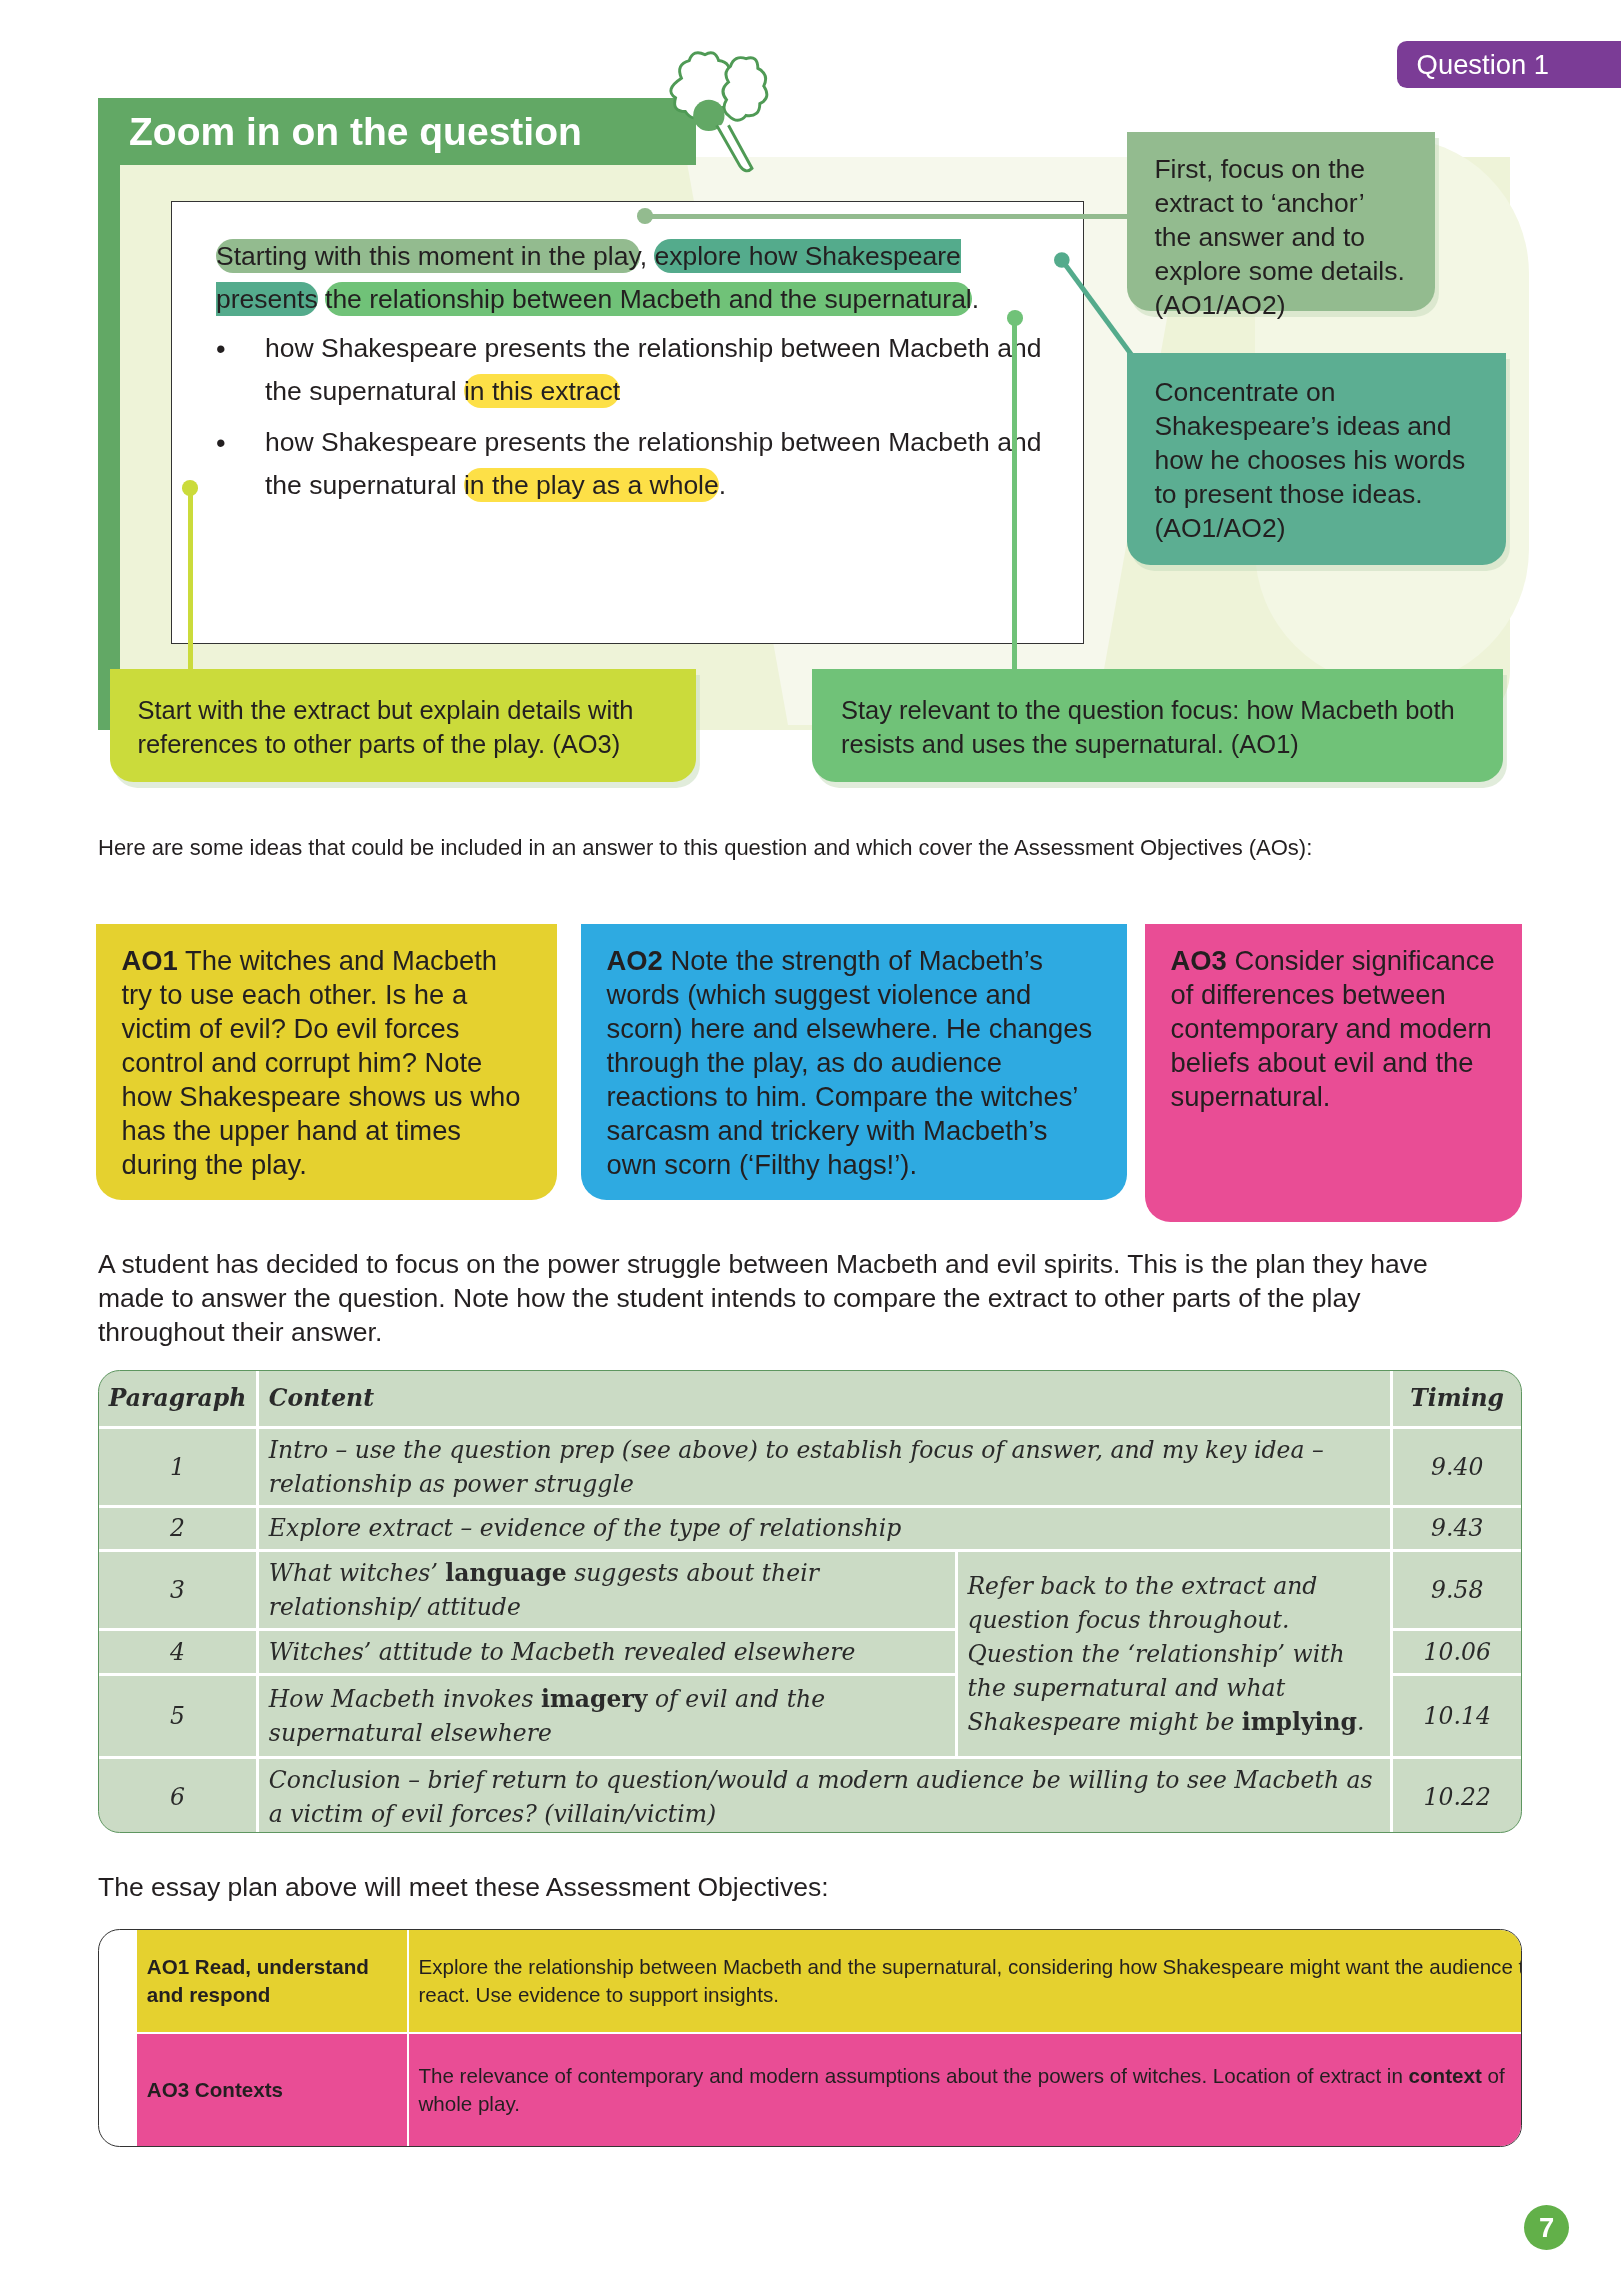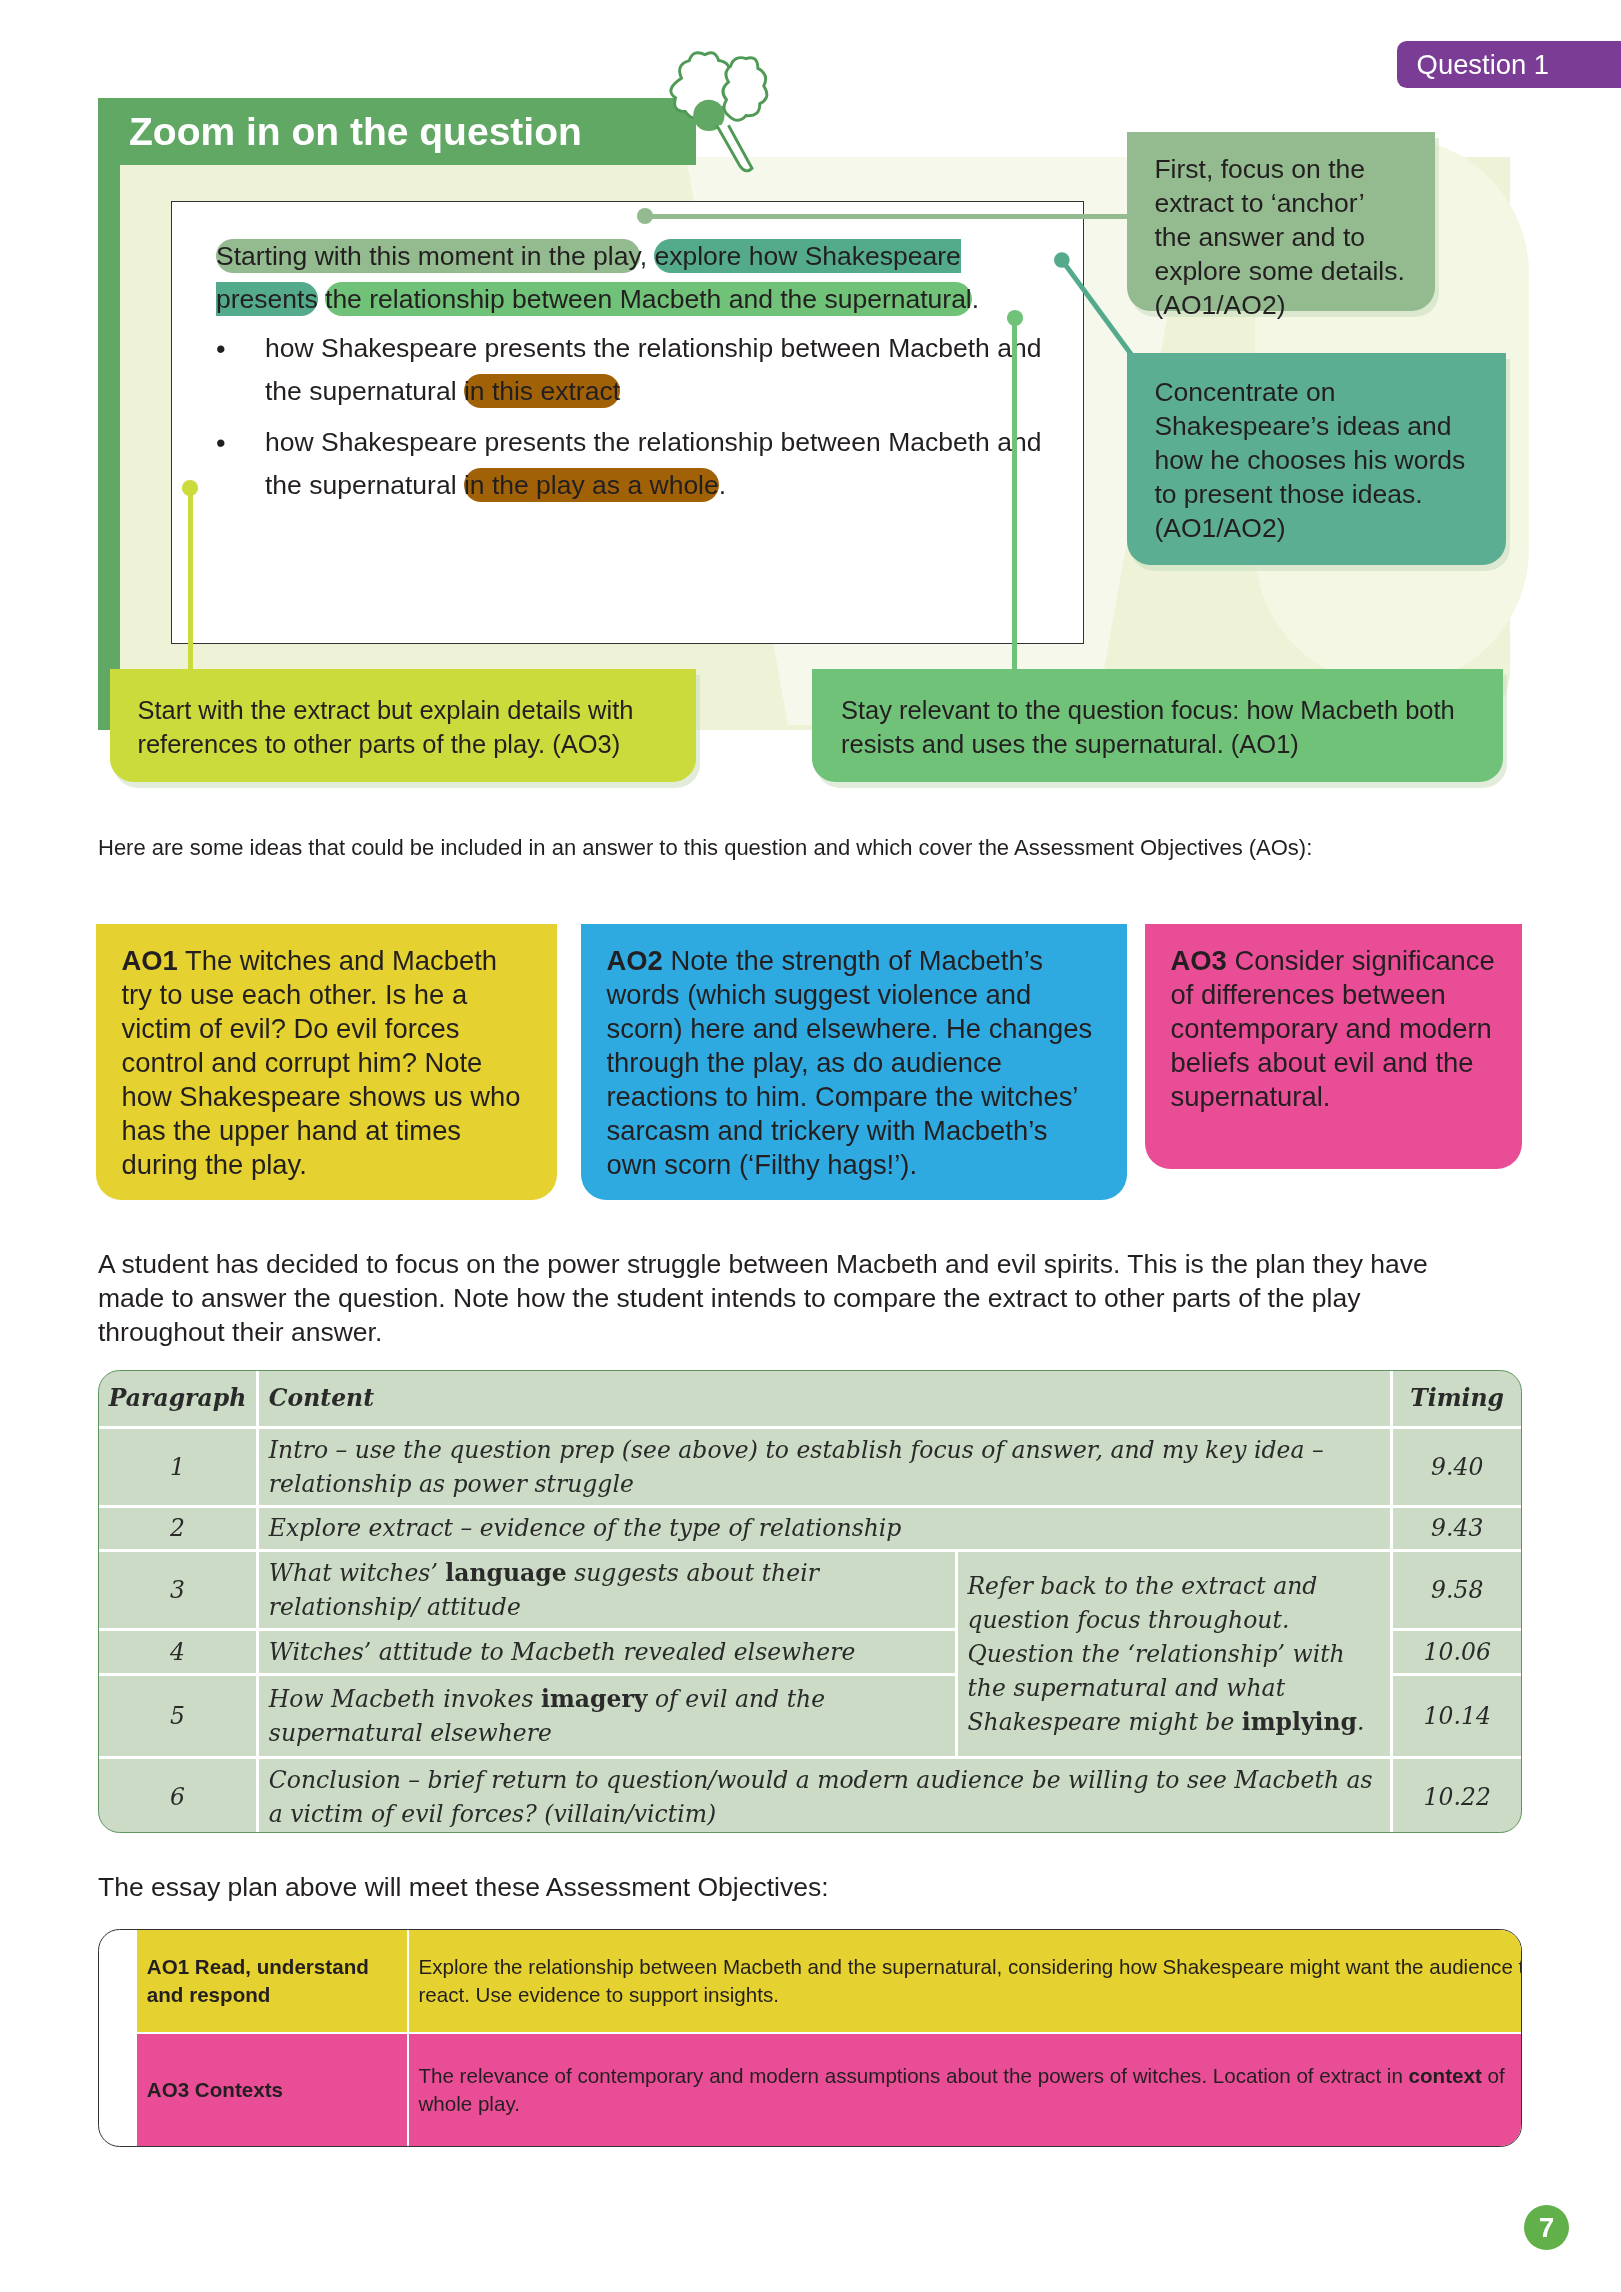--- a/index.html
+++ b/index.html
@@ -21,21 +21,21 @@
 
   .mag { left:652px; top:39px; width:147px; height:147px; }
 
   
   .qbox { left:171px; top:201px; width:913px; height:443px; background:#ffffff; border:1.5px solid #333; box-sizing:border-box; }
   .qtext { left:216px; top:235px; width:843px; font-size:26.5px; line-height:43px; color:#231f20; }
   .hl { border-radius:17.6px; padding:2px 0; }
   .hl-grey { background:#93bb8f; }
   .hl-teal { background:#54ab8c; }
   .hl-green { background:#70c278; }
-  .hl-lime { background:#a16207; }
+  .hl-lime { background:#fde047; }
   .write-about { margin-top:5.9px; }
   .bullets { margin:5.9px 0 0 0; padding:0; list-style:none; }
   .bullets li { position:relative; padding-left:49px; margin-bottom:7.8px; }
   .bullets li::before { content:"\2022"; position:absolute; left:0; top:0; font-size:27.4px; }
 
   
   .line { background:#93bb8f; }
   .dot { width:15.7px; height:15.7px; border-radius:50%; }
 
   
@@ -47,21 +47,21 @@
   .c4 { left:812px; top:669px; width:691px; height:113px; background:#70c278; padding:23.5px 29px; font-size:25.5px; line-height:34px; }
 
   
   .intro { left:98px; top:831px; width:1274px; font-size:22px; line-height:34px; }
 
   
   .aobox { box-sizing:border-box; border-radius:0 0 25.5px 25.5px; font-size:27.4px; line-height:34px; padding:19.6px 25.5px; color:#231f20; }
   .aobox b { font-weight:bold; }
   .ao1 { left:96px; top:924px; width:461px; height:276px; background:#e5d12f; }
   .ao2 { left:581px; top:924px; width:546px; height:276px; background:#2eaae1; }
-  .ao3 { left:1145px; top:924px; width:377px; height:245px; background:#e94d95; }
+  .ao3 { left:1145px; top:924px; width:377px; height:298px; background:#e94d95; }
 
   .student { left:98px; top:1247px; width:1372px; font-size:26.5px; line-height:34px; }
 
   
   .plan { left:98px; top:1370px; width:1424px; height:463px; background:#cbdbc5; border:1.5px solid #5e9660; border-radius:21.6px; box-sizing:border-box; overflow:hidden;
           font-family:"DejaVu Serif", serif; font-style:italic; font-size:23.5px; color:#2a2a2a; }
   .plan table { border-collapse:collapse; width:100%; height:100%; }
   .plan td { border:3.9px solid #ffffff; padding:3.9px 9.8px; vertical-align:middle; line-height:34px; }
   .plan tr:first-child td { border-top:none;font-weight:bold; }
   .plan tr td:first-child { border-left:none; }

